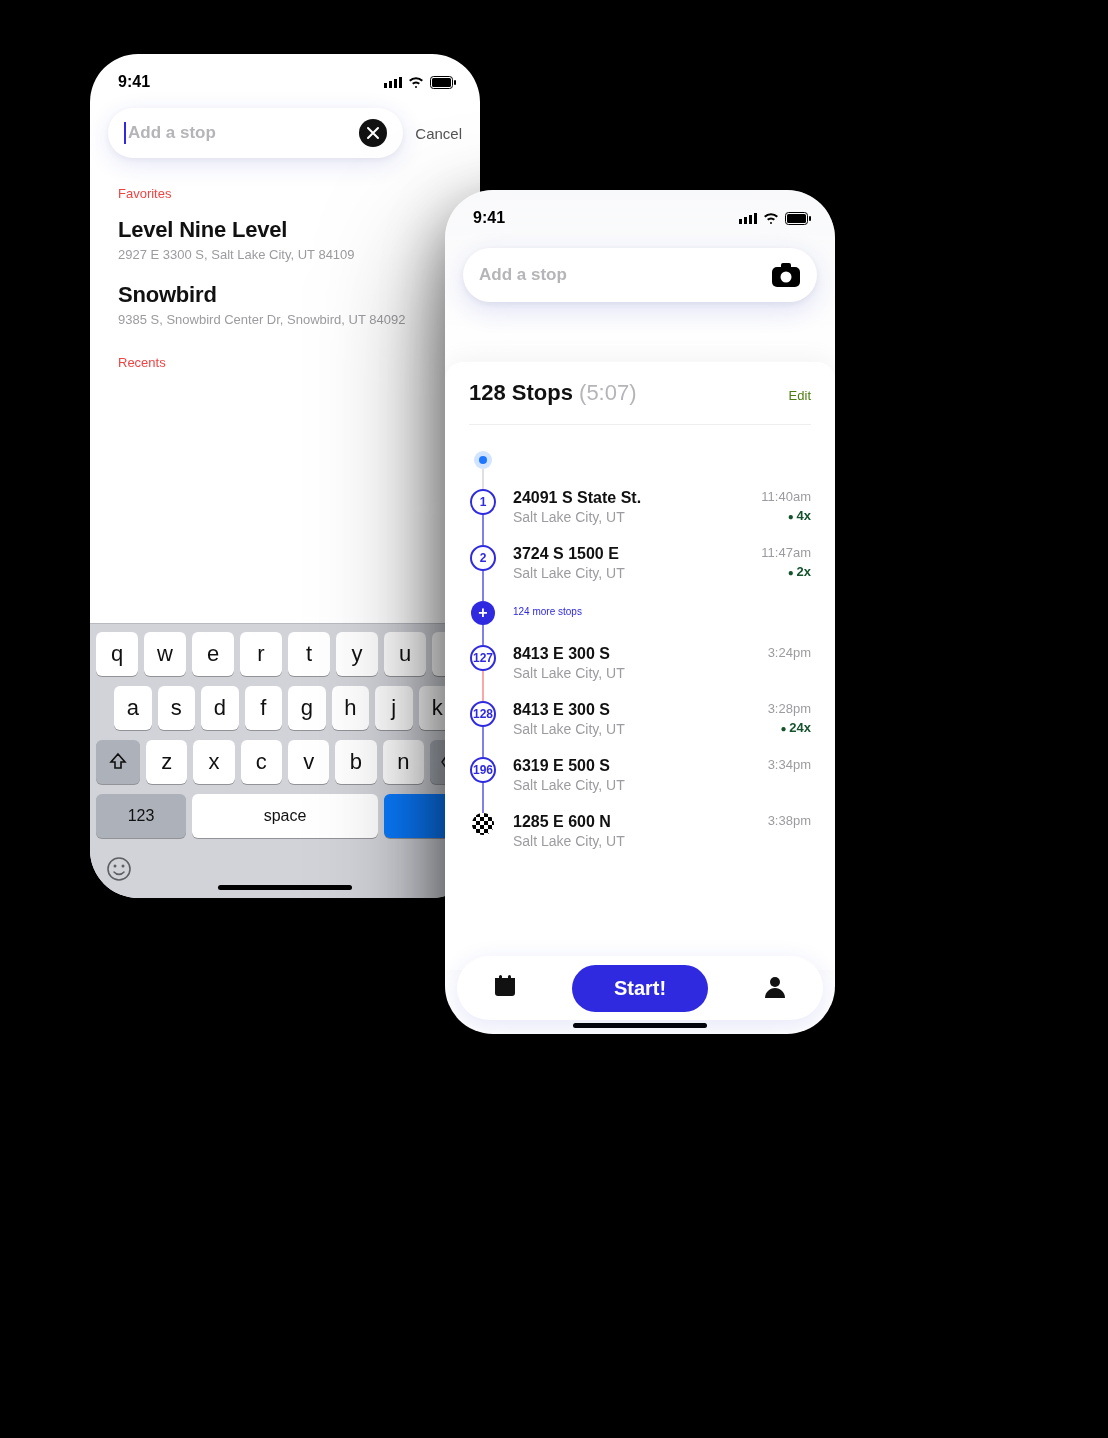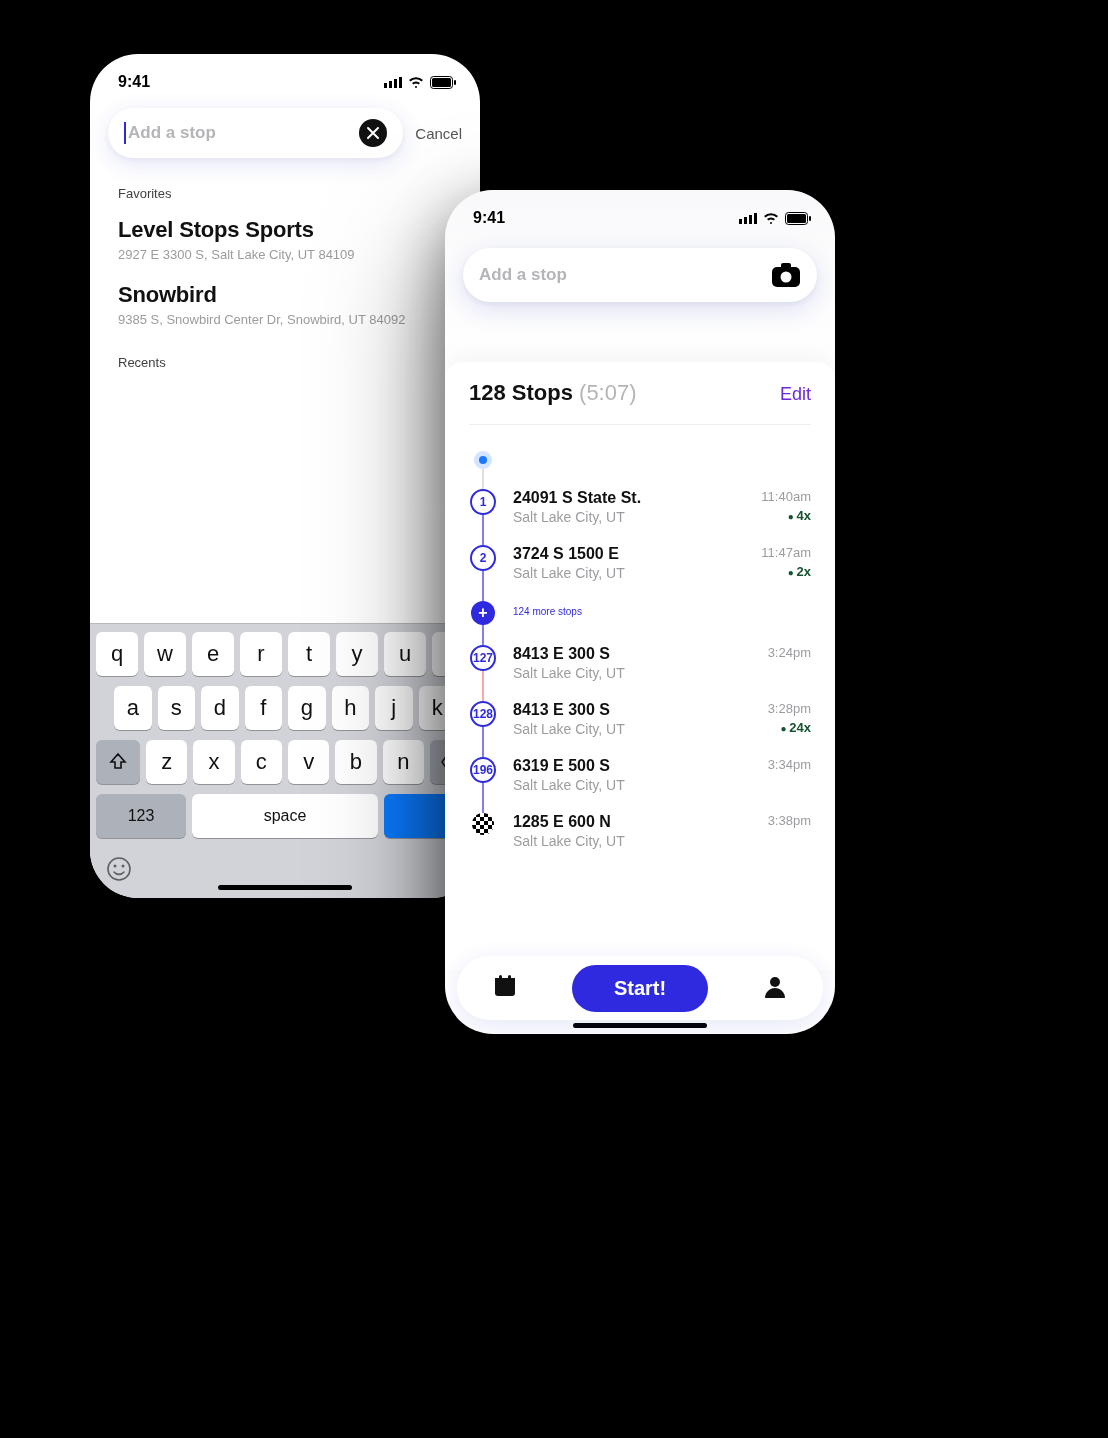--- a/index.html
+++ b/index.html
@@ -27,21 +27,21 @@
     .search-pill {
       flex: 1; height: 50px; border-radius: 26px; background: #fff;
       box-shadow: 0 6px 24px rgba(40,60,200,0.12), 0 2px 6px rgba(0,0,0,0.05);
       display: flex; align-items: center; padding: 0 16px; position: relative;
     }
     .search-caret { width: 2px; height: 22px; background: #2F2AE0; margin-right: 2px; }
     .search-placeholder { color: #b5b5b9; font-size: 17px; flex: 1; font-weight: bold; }
     .clear-btn { width: 28px; height: 28px; border-radius: 50%; background: #111; color: #fff; display: flex; align-items: center; justify-content: center; }
     .cancel-link { font-size: 15px; color: #555; }
 
-    .section-label { font-size: 13px; color: #404040; padding: 14px 28px 10px 28px; }
+    .section-label { font-size: 13px; color: #ef4444; padding: 14px 28px 10px 28px; }
     .fav-item, .recent-item { padding: 6px 28px 14px 28px; }
     .fav-title { font-size: 22px; font-weight: 700; color: #111; letter-spacing: -0.2px; }
     .fav-sub { font-size: 13px; color: #9c9ca0; margin-top: 4px; }
 
     
     .keyboard { position: absolute; bottom: 0; left: 0; right: 0; background: #d1d3d9; padding: 8px 6px 10px 6px; border-top: 1px solid #b8bac0; }
     .key-row { display: flex; gap: 6px; justify-content: center; margin-bottom: 10px; }
     .key { flex: 1; height: 44px; background: #fff; border-radius: 6px; box-shadow: 0 1px 0 rgba(0,0,0,0.3); display: flex; align-items: center; justify-content: center; font-size: 22px; color: #111; }
     .key-special { background: #adb1ba; }
     .key-space { flex: 3; font-size: 16px; }
@@ -54,21 +54,21 @@
     .phone-b .map-bg { position: absolute; top: 0; left: 0; right: 0; height: 180px; background: linear-gradient(180deg, #f2f3f6 0%, #fff 100%); opacity: 0.5; }
     .phone-b .status-bar { position: relative; z-index: 2; }
     .search-pill-b { margin: 14px 18px 0 18px; height: 54px; border-radius: 28px; background: #fff; box-shadow: 0 8px 26px rgba(40,60,200,0.14), 0 2px 6px rgba(0,0,0,0.06); display: flex; align-items: center; padding: 0 16px; position: relative; z-index: 2; }
     .search-pill-b .search-placeholder { flex: 1; }
     .camera-btn { width: 30px; height: 26px; }
 
     .sheet { position: absolute; top: 172px; left: 0; right: 0; bottom: 64px; background: #fff; border-top-left-radius: 18px; border-top-right-radius: 18px; box-shadow: 0 -4px 24px rgba(0,0,0,0.05); padding: 18px 24px 0 24px; }
     .sheet-head { display: flex; align-items: baseline; justify-content: space-between; border-bottom: 1px solid #eee; padding-bottom: 18px; margin-bottom: 16px; }
     .sheet-title { font-size: 22px; font-weight: 600; color: #111; }
     .sheet-title .muted { color: #b5b5b9; font-weight: 500; }
-    .edit-link { font-size: 18px; color: #6d28d9; margin-left: 6px; }
+    .edit-link { font-size: 13px; color: #4d7c0f; margin-left: 6px; }
 
     .stops { position: relative; }
     .stop-row { display: flex; align-items: flex-start; padding: 10px 0; position: relative; }
     .stop-pin { width: 28px; display: flex; justify-content: center; position: relative; z-index: 2; }
     .pin-circle { width: 26px; height: 26px; border-radius: 13px; border: 2px solid #2F2AE0; background: #fff; color: #2F2AE0; font-size: 12px; font-weight: 600; display: flex; align-items: center; justify-content: center; }
     .pin-dot { width: 18px; height: 18px; border-radius: 50%; background: rgba(30,120,255,0.2); display: flex; align-items: center; justify-content: center; }
     .pin-dot::after { content: ""; width: 8px; height: 8px; border-radius: 50%; background: #1E78FF; }
     .pin-add { width: 24px; height: 24px; border-radius: 12px; background: #2F2AE0; color: #fff; display: flex; align-items: center; justify-content: center; font-size: 16px; font-weight: 700; }
     .pin-checker { width: 22px; height: 22px; border-radius: 50%; background:
       repeating-conic-gradient(#000 0% 25%, #fff 0% 50%) 0 0/8px 8px; }
@@ -124,21 +124,21 @@
               <path d="M2 2l10 10M12 2L2 12" stroke="#fff" stroke-width="2" stroke-linecap="round"></path>
             </svg>
         </span>
       </div>
       <span class="cancel-link">Cancel</span>
     </div>
 
     <div class="section-label">Favorites</div>
     <div id="fav-list">
         <div class="fav-item">
-          <div class="fav-title">Level Stops Sports</div>
+          <div class="fav-title">Level Nine Level</div>
           <div class="fav-sub">2927 E 3300 S, Salt Lake City, UT 84109</div>
         </div>
         <div class="fav-item">
           <div class="fav-title">Snowbird</div>
           <div class="fav-sub">9385 S, Snowbird Center Dr, Snowbird, UT 84092</div>
         </div>
       </div>
 
     <div class="section-label">Recents</div>
 

